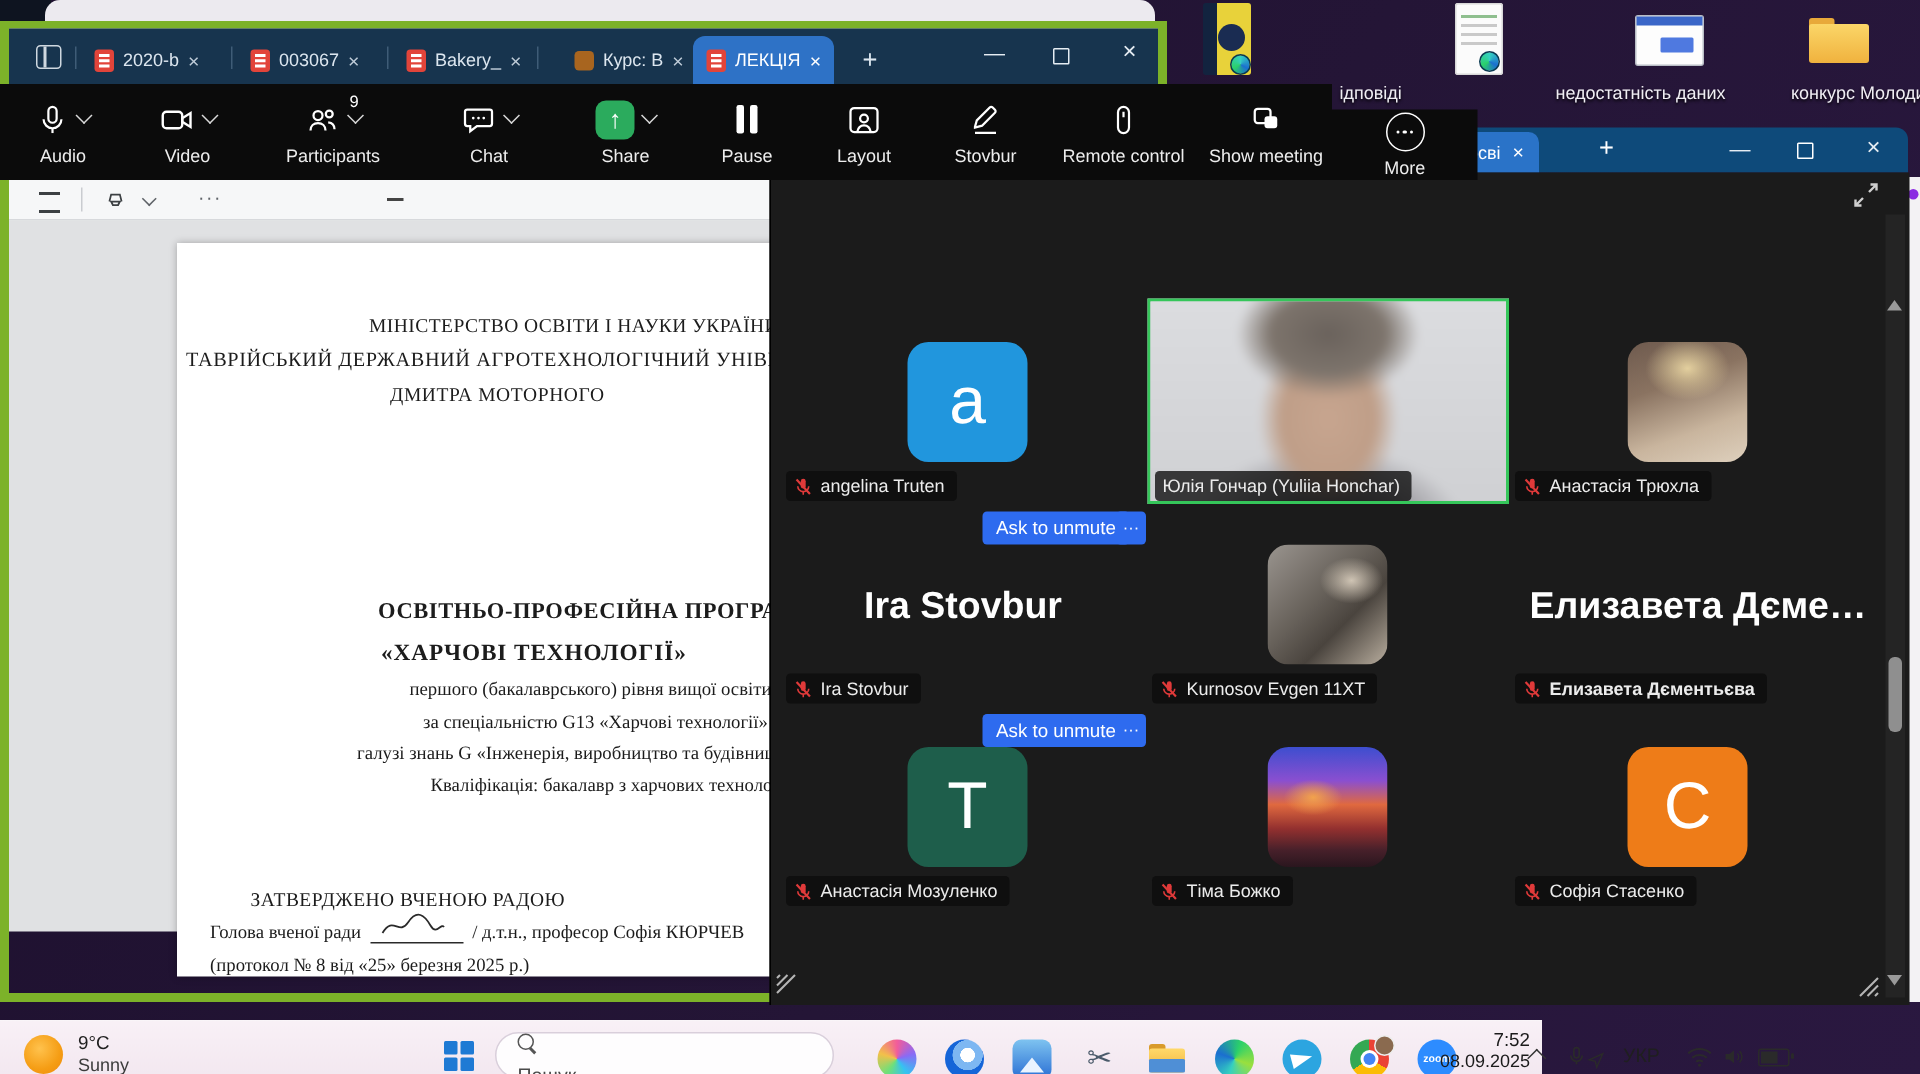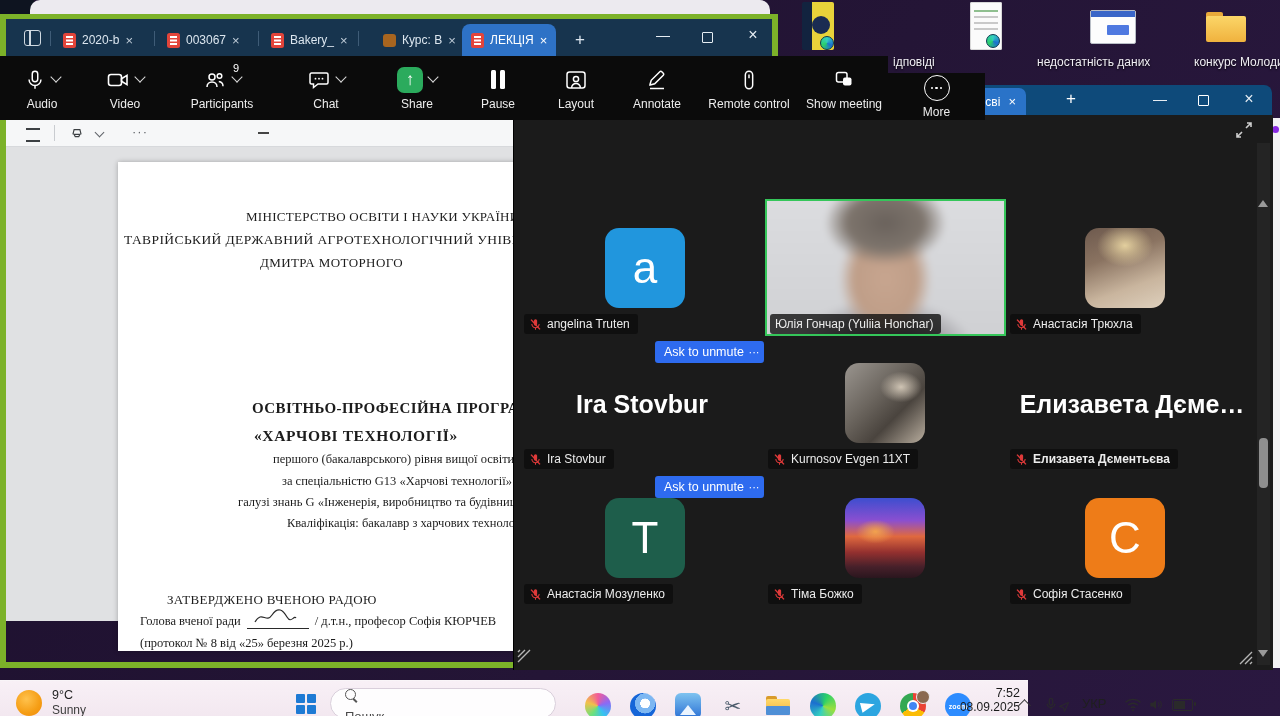--- a/index.html
+++ b/index.html
@@ -299,21 +299,21 @@
       </div>
       <span class="lbl">Layout</span>
     </div>
     <div class="zti" style="width:82px;">
       <div class="icwrap">
         <svg width="24" height="24" viewBox="0 0 24 24" fill="none" stroke="#fff" stroke-width="1.5">
             <path d="M5 16.5l1.2-4.2 8.6-8.6a1.4 1.4 0 0 1 2 0l1.5 1.5a1.4 1.4 0 0 1 0 2l-8.6 8.6L5 17z"></path>
             <line x1="5" y1="20.5" x2="19" y2="20.5"></line>
           </svg>
       </div>
-      <span class="lbl">Annotate</span>
+      <span class="lbl">Stovbur</span>
     </div>
     <div class="zti" style="width:102px;">
       <div class="icwrap">
         <svg width="22" height="24" viewBox="0 0 24 24" fill="none" stroke="#fff" stroke-width="1.6">
             <rect x="8" y="2.5" width="8" height="19" rx="4"></rect>
             <line x1="12" y1="6" x2="12" y2="10"></line>
           </svg>
       </div>
       <span class="lbl">Remote control</span>
     </div>

